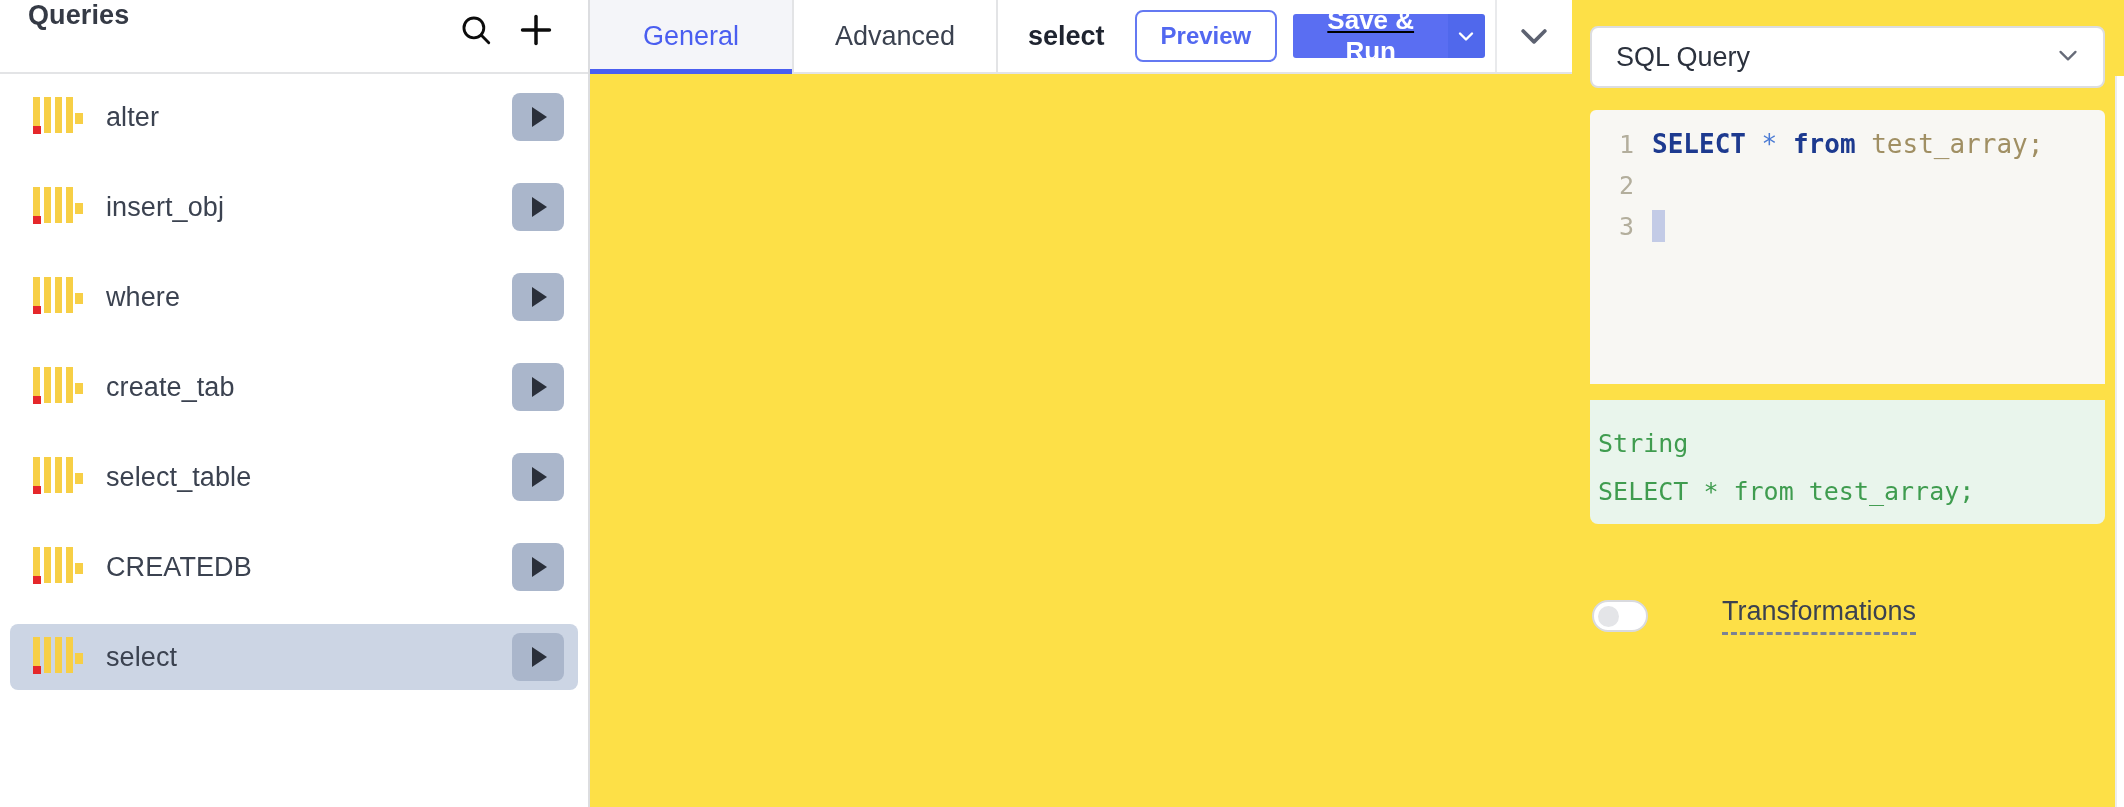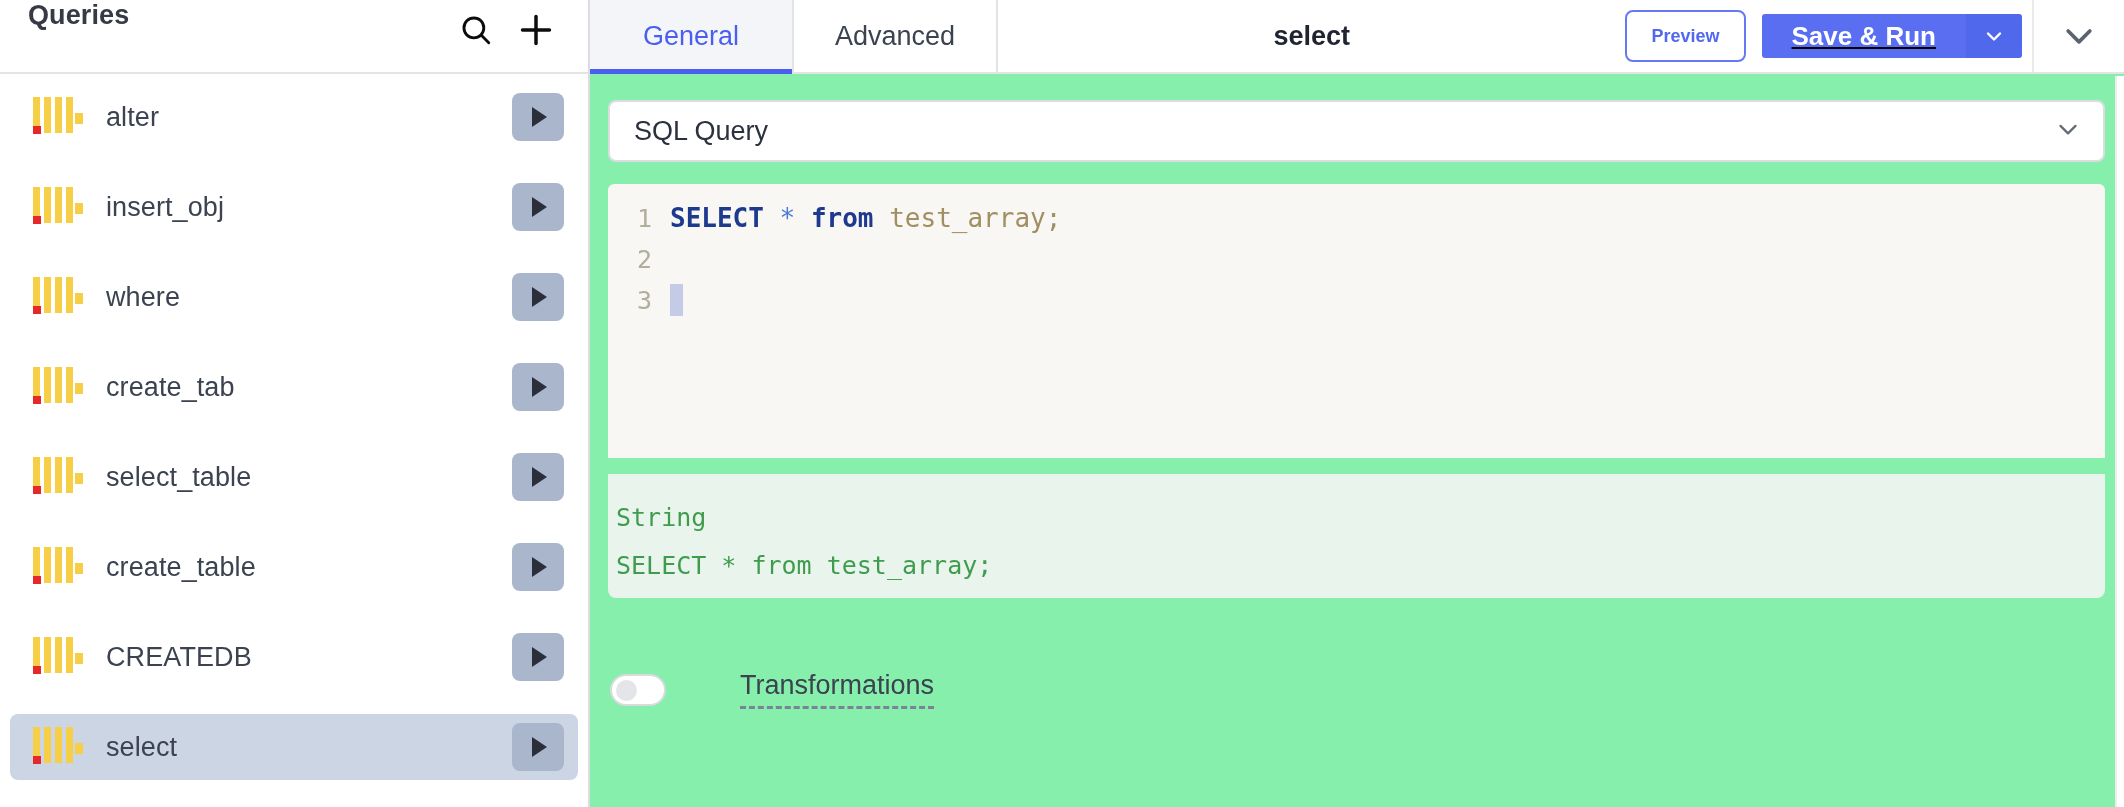--- a/index.html
+++ b/index.html
@@ -117,22 +117,21 @@
     border-bottom: 10px solid transparent;
     margin-left: 3px;
   }
 
   
   .main {
     position: relative;
     flex: 1 1 auto;
     height: 807px;
     display: flex;
-    flex-direction: column;
-    background: #86efac;
+    background: #fde047;
     overflow: hidden;
   }
   .topbar {
     height: 74px;
     flex: 0 0 74px;
     display: flex;
     align-items: stretch;
     border-bottom: 2px solid #e3e4e6;
     background: #ffffff;
   }
@@ -175,21 +174,21 @@
     gap: 16px;
     padding-right: 10px;
   }
   .btn-preview {
     height: 52px;
     padding: 0 24px;
     border: 2px solid #6479f2;
     border-radius: 8px;
     background: #ffffff;
     color: #5268f0;
-    font-size: 18px;
+    font-size: 24px;
     font-weight: 700;
     font-family: "Liberation Sans", sans-serif;
     display: flex;
     align-items: center;
     cursor: pointer;
   }
   .btn-saverun-group {
     height: 44px;
     display: flex;
     border-radius: 3px;
@@ -445,34 +444,20 @@
             <i class="b4"></i>
             <i class="dot-sm"></i>
             <i class="dot-red"></i>
         </span>
         <span class="q-label">select_table</span>
         <span class="run-btn">
             <span class="tri"></span>
           </span>
       </div>
 
-      <div class="query-item">
-        <span class="q-icon">
-          <i class="b1"></i>
-            <i class="b2"></i>
-            <i class="b3"></i>
-            <i class="b4"></i>
-            <i class="dot-sm"></i>
-            <i class="dot-red"></i>
-        </span>
-        <span class="q-label">create_table</span>
-        <span class="run-btn">
-            <span class="tri"></span>
-          </span>
-      </div>
 
       <div class="query-item">
         <span class="q-icon">
           <i class="b1"></i>
             <i class="b2"></i>
             <i class="b3"></i>
             <i class="b4"></i>
             <i class="dot-sm"></i>
             <i class="dot-red"></i>
         </span>

